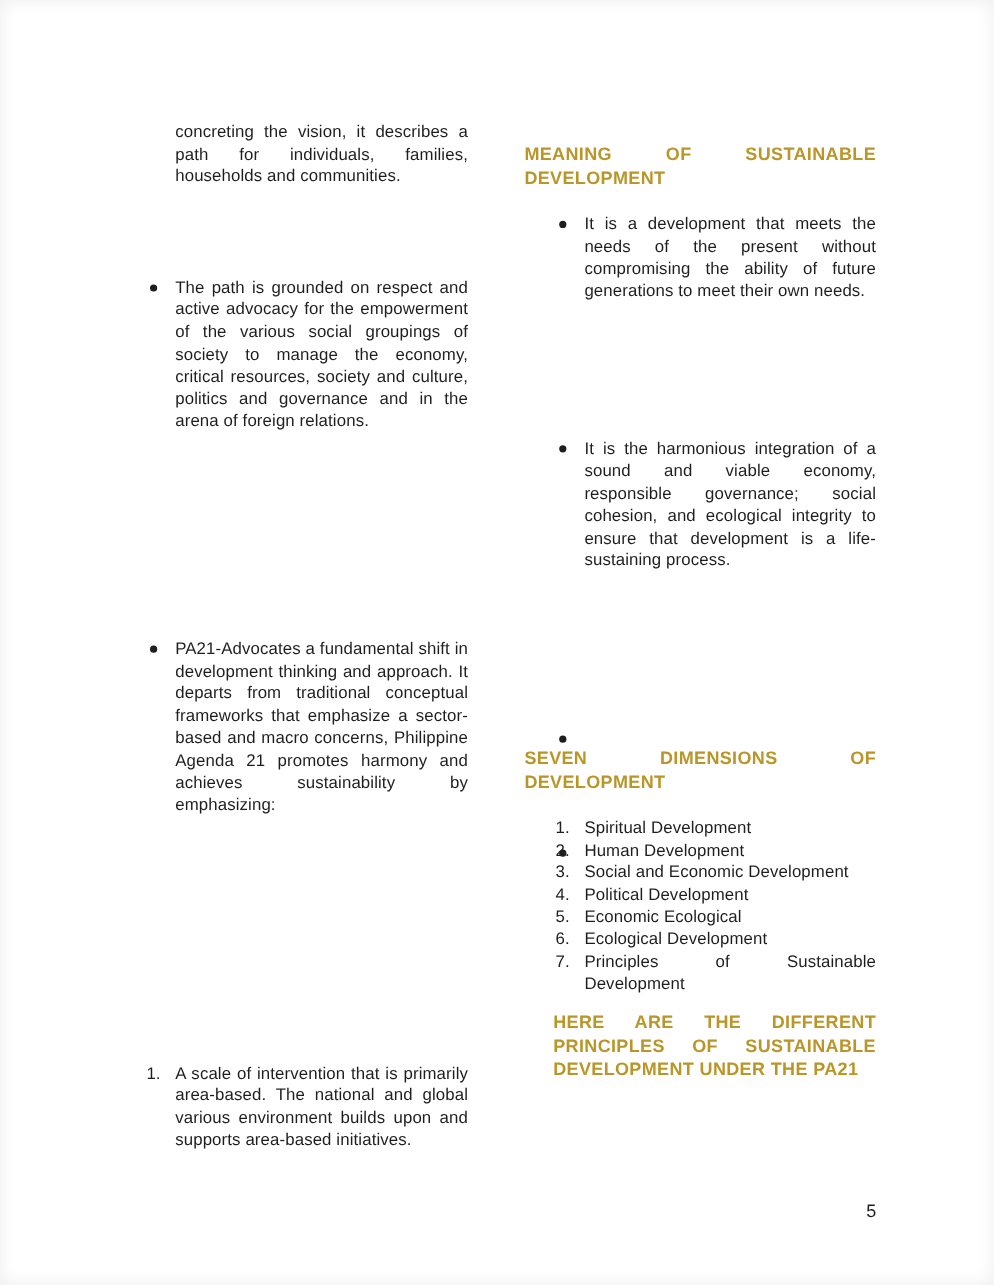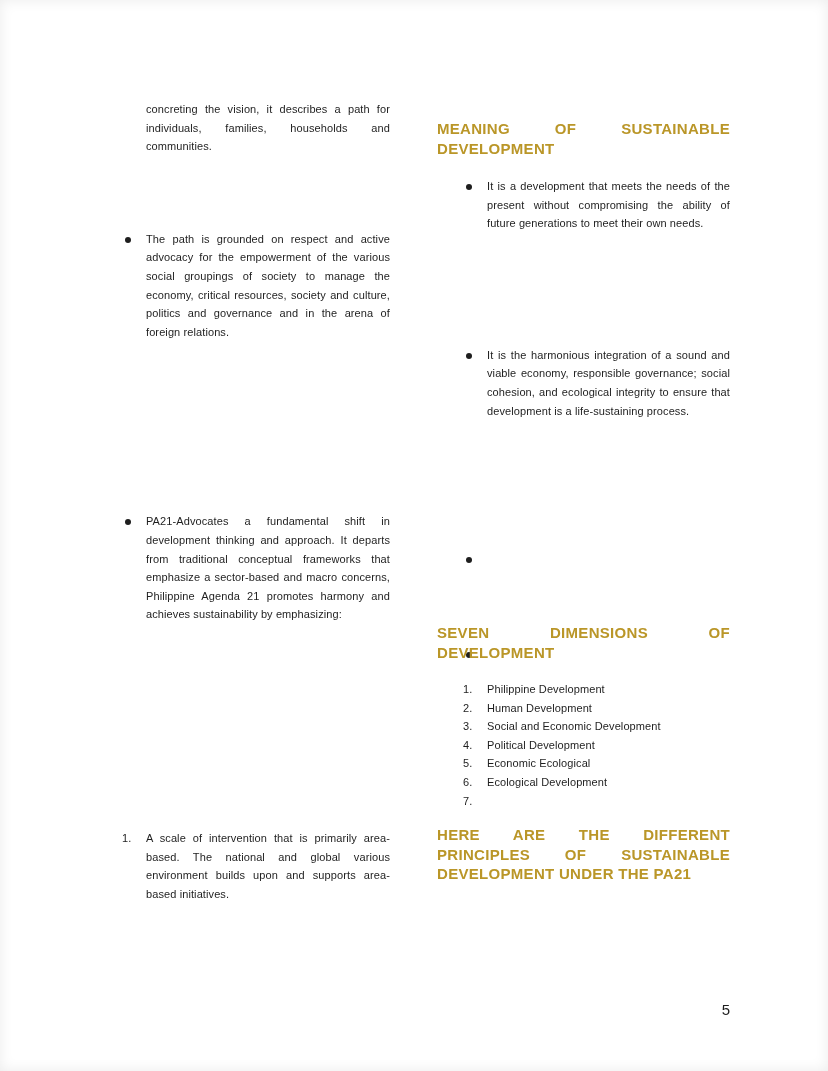--- a/index.html
+++ b/index.html
@@ -18,21 +18,21 @@
     box-shadow: inset 0 0 14px rgba(0,0,0,0.08);
     pointer-events: none;
   }
   .col { position: absolute; }
   #left-col  { left: 122px; top: 100px; width: 268px; }
   #right-col { left: 437px; top: 119px; width: 293px; }
 
   .block { position: absolute; left: 0; right: 0; }
 
   .body-text {
-    font-size: 11px;
+    font-size: 14px;
     line-height: 18.6px;
     text-align: justify;
     letter-spacing: 0.1px;
     color: #1e1e1e;
   }
   .item   { position: relative; padding-left: 24px; }
   .r-item { position: relative; padding-left: 50px; }
 
   .marker   { position: absolute; left: 0; top: 0; text-align: left; }
   .r-marker { position: absolute; left: 26px; top: 0; }
@@ -74,21 +74,21 @@
   .lb-3 { top: 450px; }
 
   
   .rb-0 { top: 0; }
   .rb-1 { top: 58px; }
   .rb-2 { top: 171px; }
   .rb-3 { top: 301px; }
   .rb-4 { top: 396px; }
   .rb-5 { top: 504px; }
   .rb-6 { top: 561px; }
-  .rb-7 { top: 706px; }
+  .rb-7 { top: 724px; margin-left: 24px; }
 </style>
 </head>
 <body>
 
 <div class="page-surface"></div>
 
 <div class="col" id="left-col">
 
   <div class="block lb-0 body-text item">
     <span>concreting the vision, it describes a path for individuals, families, households and communities.</span>
@@ -131,21 +131,21 @@
 
   <div class="block rb-4 body-text r-item">
     <span class="dot r-dot"></span>
   </div>
 
   <div class="block rb-5 heading">SEVEN DIMENSIONS OF DEVELOPMENT</div>
 
   <div class="block rb-6 dim-list">
     <div class="body-text r-item">
       <span class="r-marker">1.</span>
-      <span>Philippine Development</span>
+      <span>Spiritual Development</span>
     </div>
     <div class="body-text r-item">
       <span class="r-marker">2.</span>
       <span>Human Development</span>
     </div>
     <div class="body-text r-item">
       <span class="r-marker">3.</span>
       <span>Social and Economic Development</span>
     </div>
     <div class="body-text r-item">
@@ -155,20 +155,21 @@
     <div class="body-text r-item">
       <span class="r-marker">5.</span>
       <span>Economic Ecological</span>
     </div>
     <div class="body-text r-item">
       <span class="r-marker">6.</span>
       <span>Ecological Development</span>
     </div>
     <div class="body-text r-item">
       <span class="r-marker">7.</span>
+      <span>Principles of Sustainable Development</span>
     </div>
   </div>
 
   <div class="block rb-7 heading">HERE ARE THE DIFFERENT PRINCIPLES OF SUSTAINABLE DEVELOPMENT UNDER THE PA21</div>
 
 </div>
 
 <div id="page-number">5</div>
 
 </body></html>

